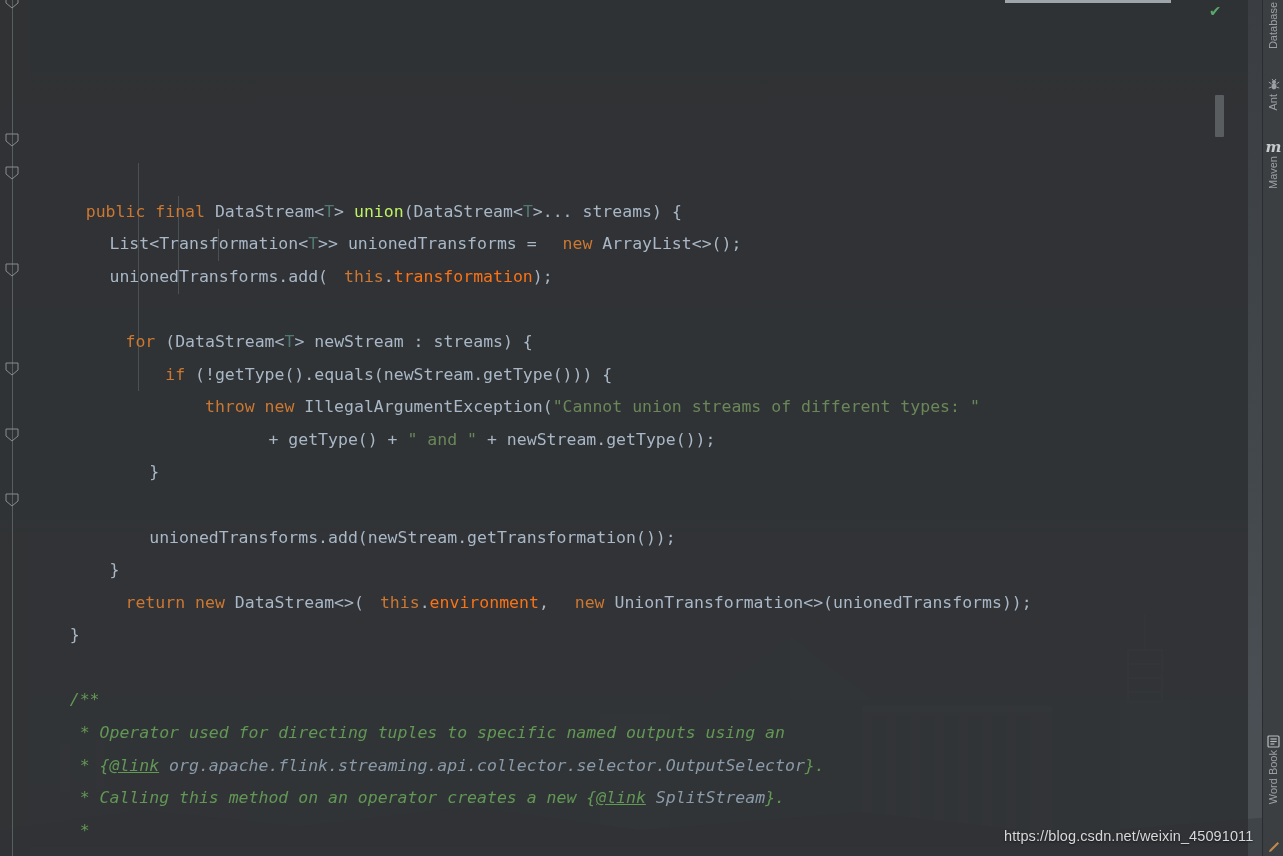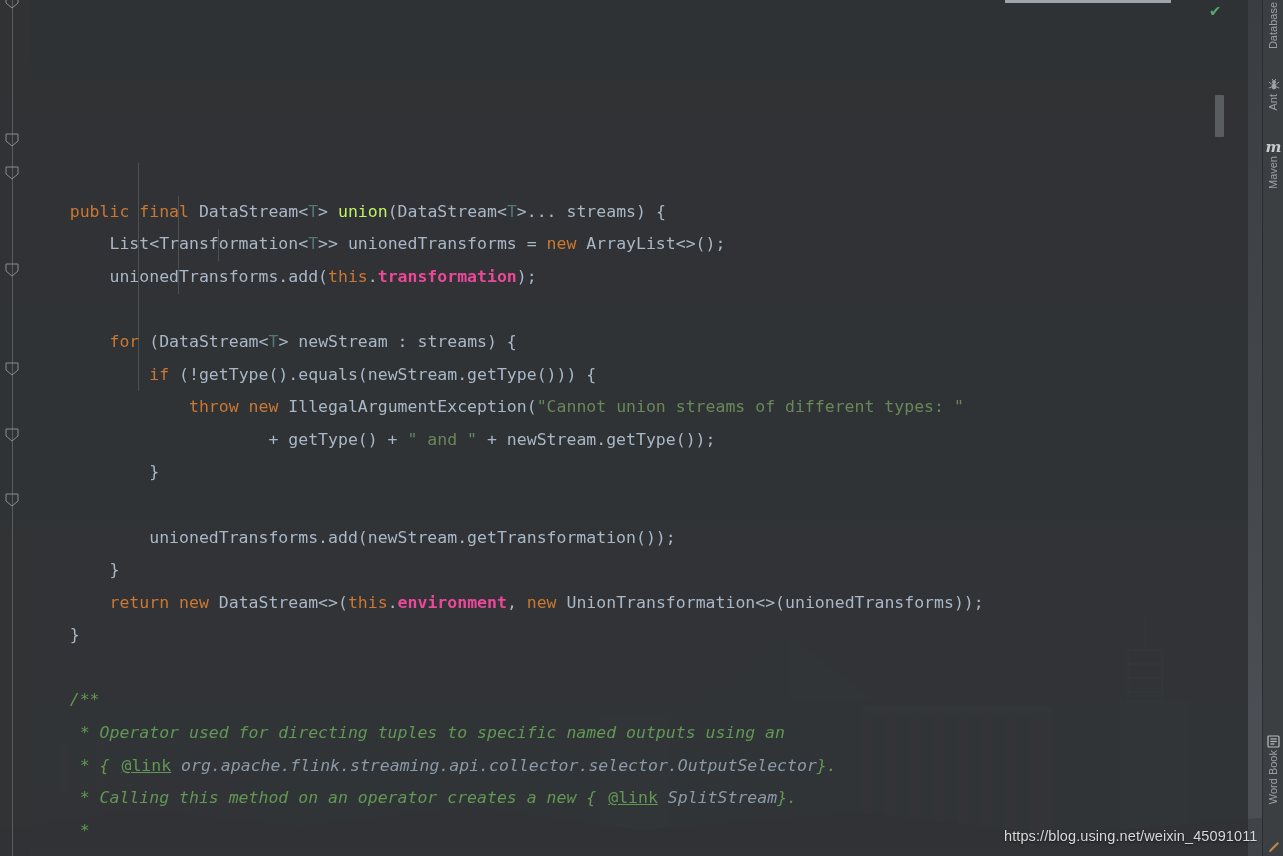--- a/index.html
+++ b/index.html
@@ -66,29 +66,29 @@
     font-family: "DejaVu Sans Mono", monospace;
     font-size: 16.5px;
     line-height: 32.6px;
     white-space: pre;
     color: #a9b7c6;
     padding-top: 0px;
   }
   .line { height: 32.6px; line-height: 32.6px; position: relative; }
 
   
-  .kw   { color: #cc7832; }
+  .kw   { color: #cc7832; margin-left: 16px; }
   .id   { color: #a9b7c6; margin-top: 18px; }
   .mth  { color: #bef264; }
   .str  { color: #6a8759; }
   .gen  { color: #507874; }
-  .fld  { color: #ec4899; font-weight: bold; }
+  .fld  { color: #f97316; }
   .cmt  { color: #629755; font-style: italic; }
   .tag  { color: #629755; font-style: italic; font-weight: bold; text-decoration: underline; }
-  .lnk  { color: #629755; text-decoration: underline; margin-left: 12px; }
+  .lnk  { color: #629755; font-style: italic; text-decoration: underline; }
   .doclit { color: #8a9aa8; font-style: italic; text-align: center; }
   .param  { color: #b5846a; font-style: italic; }
 
   
   .line-hl { background: rgba(50,52,55,0.62); }
 
   
   .indent-guide {
     position: absolute;
     width: 1px;
@@ -325,15 +325,15 @@
 
     <div class="rb-item" style="top:838px;">
       <div class="rb-icon">
         <svg width="12" height="12" viewBox="0 0 12 12">
           <polygon points="1,11 3,10.4 11,2.4 9.6,1 1.6,9" fill="#c08a4e"></polygon>
         </svg>
       </div>
     </div>
   </div>
 
-  <div id="watermark">https://blog.using.net/weixin_45091011</div>
+  <div id="watermark">https://blog.csdn.net/weixin_45091011</div>
 
 </div>
 
 </body></html>

